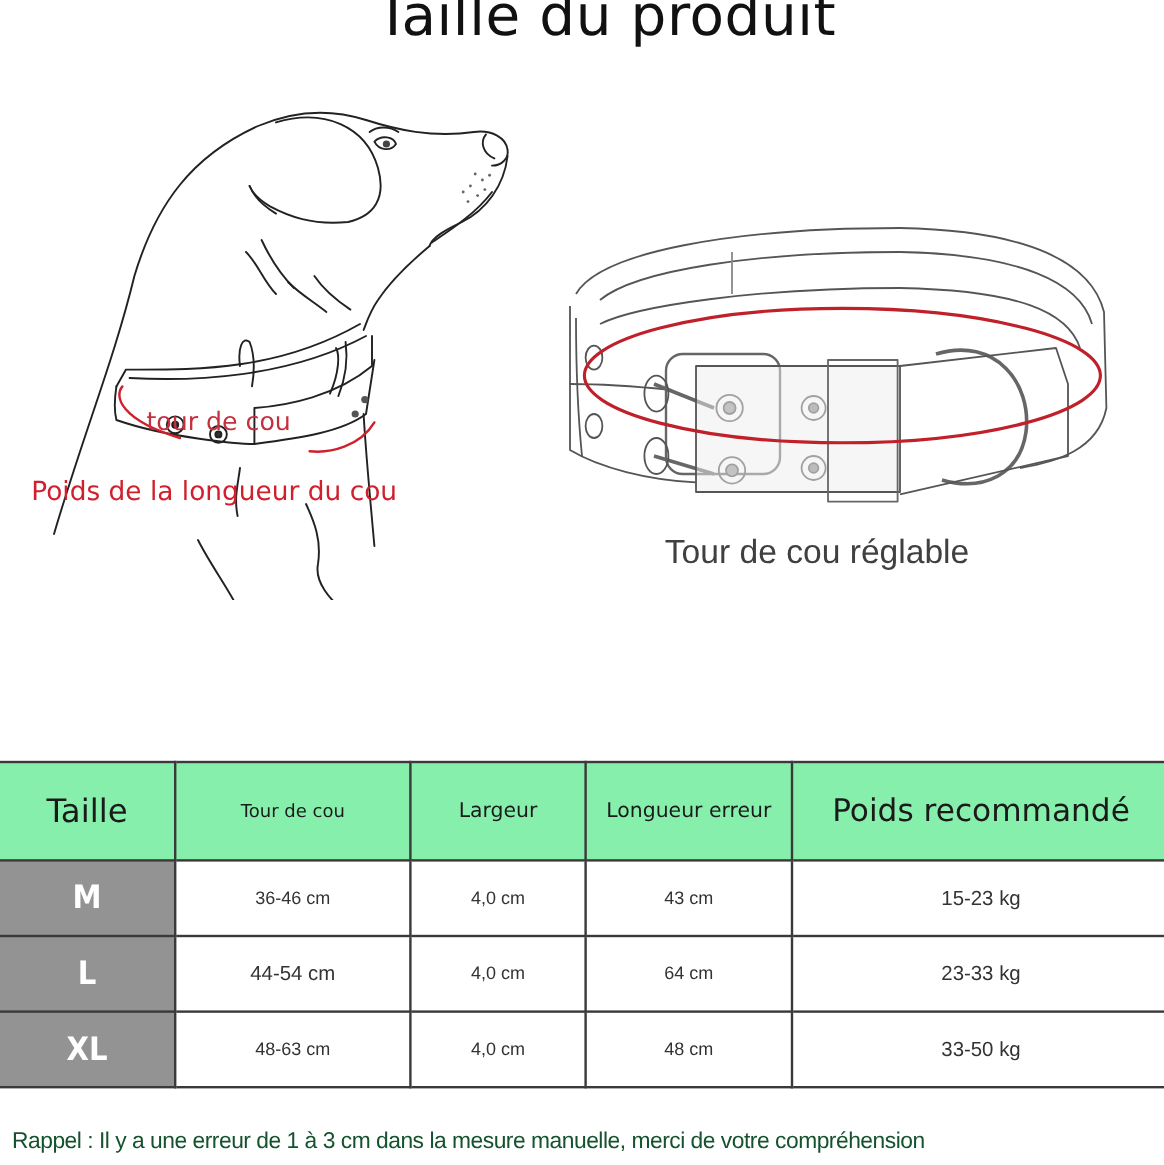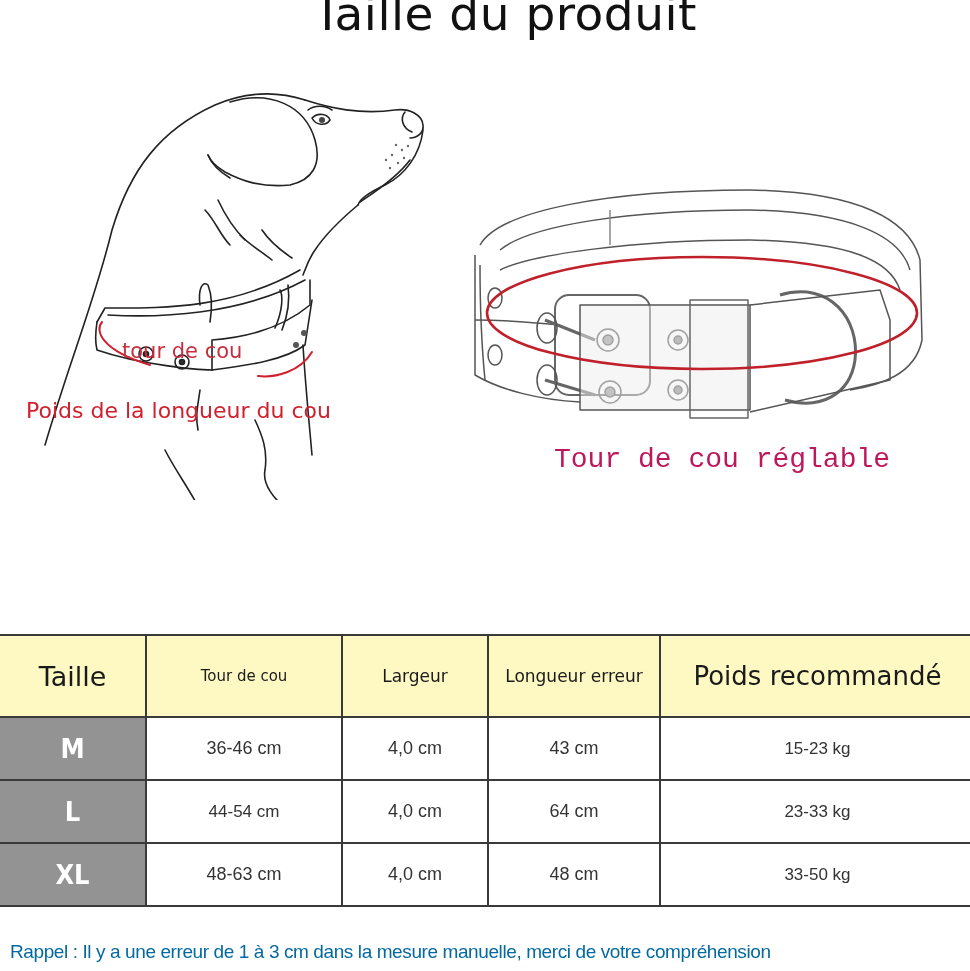--- a/index.html
+++ b/index.html
@@ -3,35 +3,35 @@
   <meta charset="utf-8">
   <style>
     html, body { margin: 0; padding: 0; background: #ffffff; }
     body { width: 970px; height: 971px; position: relative; overflow: hidden; font-family: "DejaVu Sans", sans-serif; }
     .title { position: absolute; left: 0; top: -14px; width: 1010px; text-align: center; font-size: 47px; color: #111; letter-spacing: 0.5px; font-family: "DejaVu Sans", sans-serif; }
     .dog-svg { position: absolute; left: 0; top: 60px; width: 450px; height: 440px; }
     .collar-svg { position: absolute; left: 460px; top: 180px; width: 510px; height: 250px; }
     .lbl-red { position: absolute; color: #c62f3e; font-family: "DejaVu Sans", sans-serif; }
     .lbl-tour { left: 122px; top: 339px; font-size: 21px; }
     .lbl-mesure { left: 26px; top: 398px; font-size: 22px; color: #d0202e; }
-    .lbl-reglable { position: absolute; left: 554px; top: 444px; font-size: 28px; color: #be185d; font-family: Liberation Mono, monospace; }
+    .lbl-reglable { position: absolute; left: 554px; top: 444px; font-size: 28px; color: #404040; font-family: Liberation Sans, sans-serif; }
 
     table.size { position: absolute; left: -2px; top: 634px; border-collapse: collapse; table-layout: fixed; width: 976px; }
     table.size td, table.size th { border: 2px solid #3a3a3a; text-align: center; vertical-align: middle; padding: 0; color: #333; font-weight: normal; }
-    table.size th { background: #fef9c3; color: #1a1a1a; height: 80px; }
+    table.size th { background: #86efac; color: #1a1a1a; height: 80px; }
     table.size tr.row td { height: 61px; }
     table.size td.size-cell { background: #939393; color: #ffffff; font-weight: bold; font-size: 27px; font-family: "DejaVu Sans Condensed", "DejaVu Sans", sans-serif; }
     .h-taille { font-size: 27px; }
     .h-small { font-size: 15px; }
     .h-mid { font-size: 17px; margin-left: 34px; }
     .h-big { font-size: 26px; }
-    .cell { font-size: 18px; font-family: "Liberation Sans", sans-serif; color: #444; }
+    .cell { font-size: 15px; font-family: "Liberation Sans", sans-serif; color: #444; }
     .cell.kg { font-size: 17px; }
     .cell.small { font-size: 17px; margin-top: 48px; }
-    .note { position: absolute; left: 10px; top: 941px; font-size: 19px; color: #0369a1; font-family: "Liberation Sans", sans-serif; letter-spacing: -0.4px; white-space: nowrap; }
+    .note { position: absolute; left: 10px; top: 941px; font-size: 19px; color: #14532d; font-family: "Liberation Sans", sans-serif; letter-spacing: -0.4px; white-space: nowrap; }
   </style>
 </head>
 <body>
 
 <div class="title">Taille du produit</div>
 
 <svg class="dog-svg" viewBox="0 0 450 440" fill="none" stroke="#222" stroke-width="1.6" stroke-linecap="round" stroke-linejoin="round">
 
   <path d="M45 385 C 70 300, 95 240, 112 170 C 130 110, 160 70, 215 45 C 250 30, 280 32, 305 40"></path>
 

